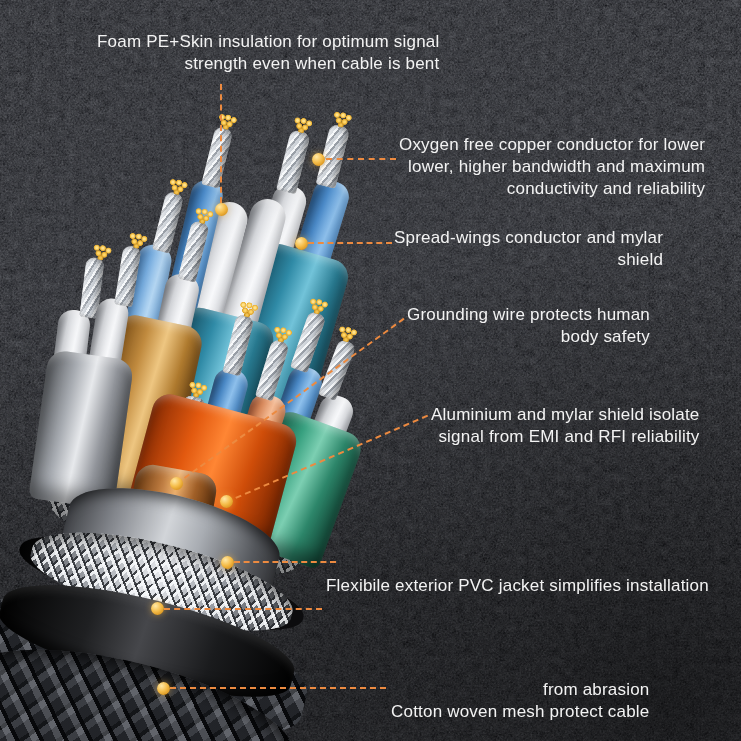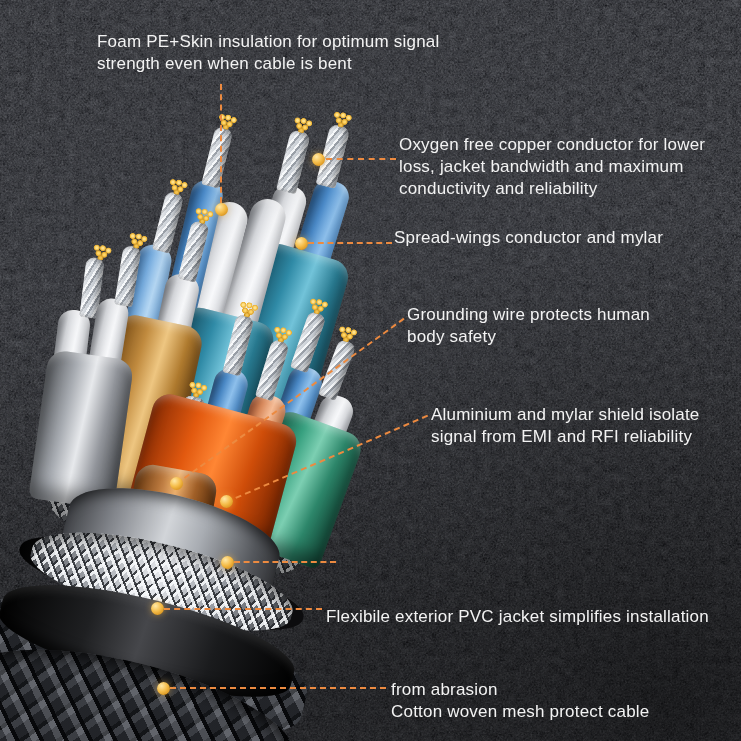--- a/index.html
+++ b/index.html
@@ -1,17 +1,17 @@
 <!DOCTYPE html>
 <html><head>
 <meta charset="utf-8">
 <style>
   html,body{margin:0;padding:0;background:#0b0b0d;}
   #stage{position:relative;width:741px;height:741px;overflow:hidden;
-         font-family:"Liberation Sans",sans-serif;background:#8b5cf6;}
+         font-family:"Liberation Sans",sans-serif;background:#8b5cf6;text-align:right;}
   
   .bg-noise{position:absolute;left:0;top:0;width:741px;height:741px;z-index:0;}
   .vignette{position:absolute;left:0;top:0;width:741px;height:741px;z-index:1;
     background:
       radial-gradient(120% 90% at 42% 32%, rgba(62,64,70,.28), rgba(10,10,12,0) 55%),
       radial-gradient(150% 120% at 90% 95%, rgba(0,0,0,.55), rgba(0,0,0,0) 55%),
       radial-gradient(150% 120% at 0% 100%, rgba(0,0,0,.45), rgba(0,0,0,0) 50%);}
   
   .cable{position:absolute;left:-90px;top:50px;width:400px;height:840px;z-index:2;
          transform:rotate(14deg);transform-origin:200px 740px;}
@@ -174,35 +174,36 @@
   <div class="dot" style="left:221px;top:556px"></div>
   <div class="dot" style="left:151px;top:602px"></div>
   <div class="dot" style="left:157px;top:682px"></div>
 
   <div class="ann" style="left:97px;top:31px">
     <span>Foam PE+Skin insulation for optimum signal</span>
     <span>strength even when cable is bent</span>
   </div>
   <div class="ann" style="left:399px;top:134px">
     <span>Oxygen free copper conductor for lower</span>
-    <span>loss, jacket bandwidth and maximum</span>
+    <span>lower, higher bandwidth and maximum</span>
     <span>conductivity and reliability</span>
   </div>
   <div class="ann" style="left:394px;top:227px">
     <span>Spread-wings conductor and mylar</span>
+    <span>shield</span>
   </div>
   <div class="ann" style="left:407px;top:304px">
     <span>Grounding wire protects human</span>
     <span>body safety</span>
   </div>
   <div class="ann" style="left:431px;top:404px">
     <span>Aluminium and mylar shield isolate</span>
     <span>signal from EMI and RFI reliability</span>
   </div>
-  <div class="ann" style="left:326px;top:606px">
+  <div class="ann" style="left:326px;top:575px">
     <span>Flexibile exterior PVC jacket simplifies installation</span>
   </div>
   <div class="ann" style="left:391px;top:679px">
     <span>from abrasion</span>
     <span>Cotton woven mesh protect cable</span>
   </div>
 
 </div>
 
 </body></html>

